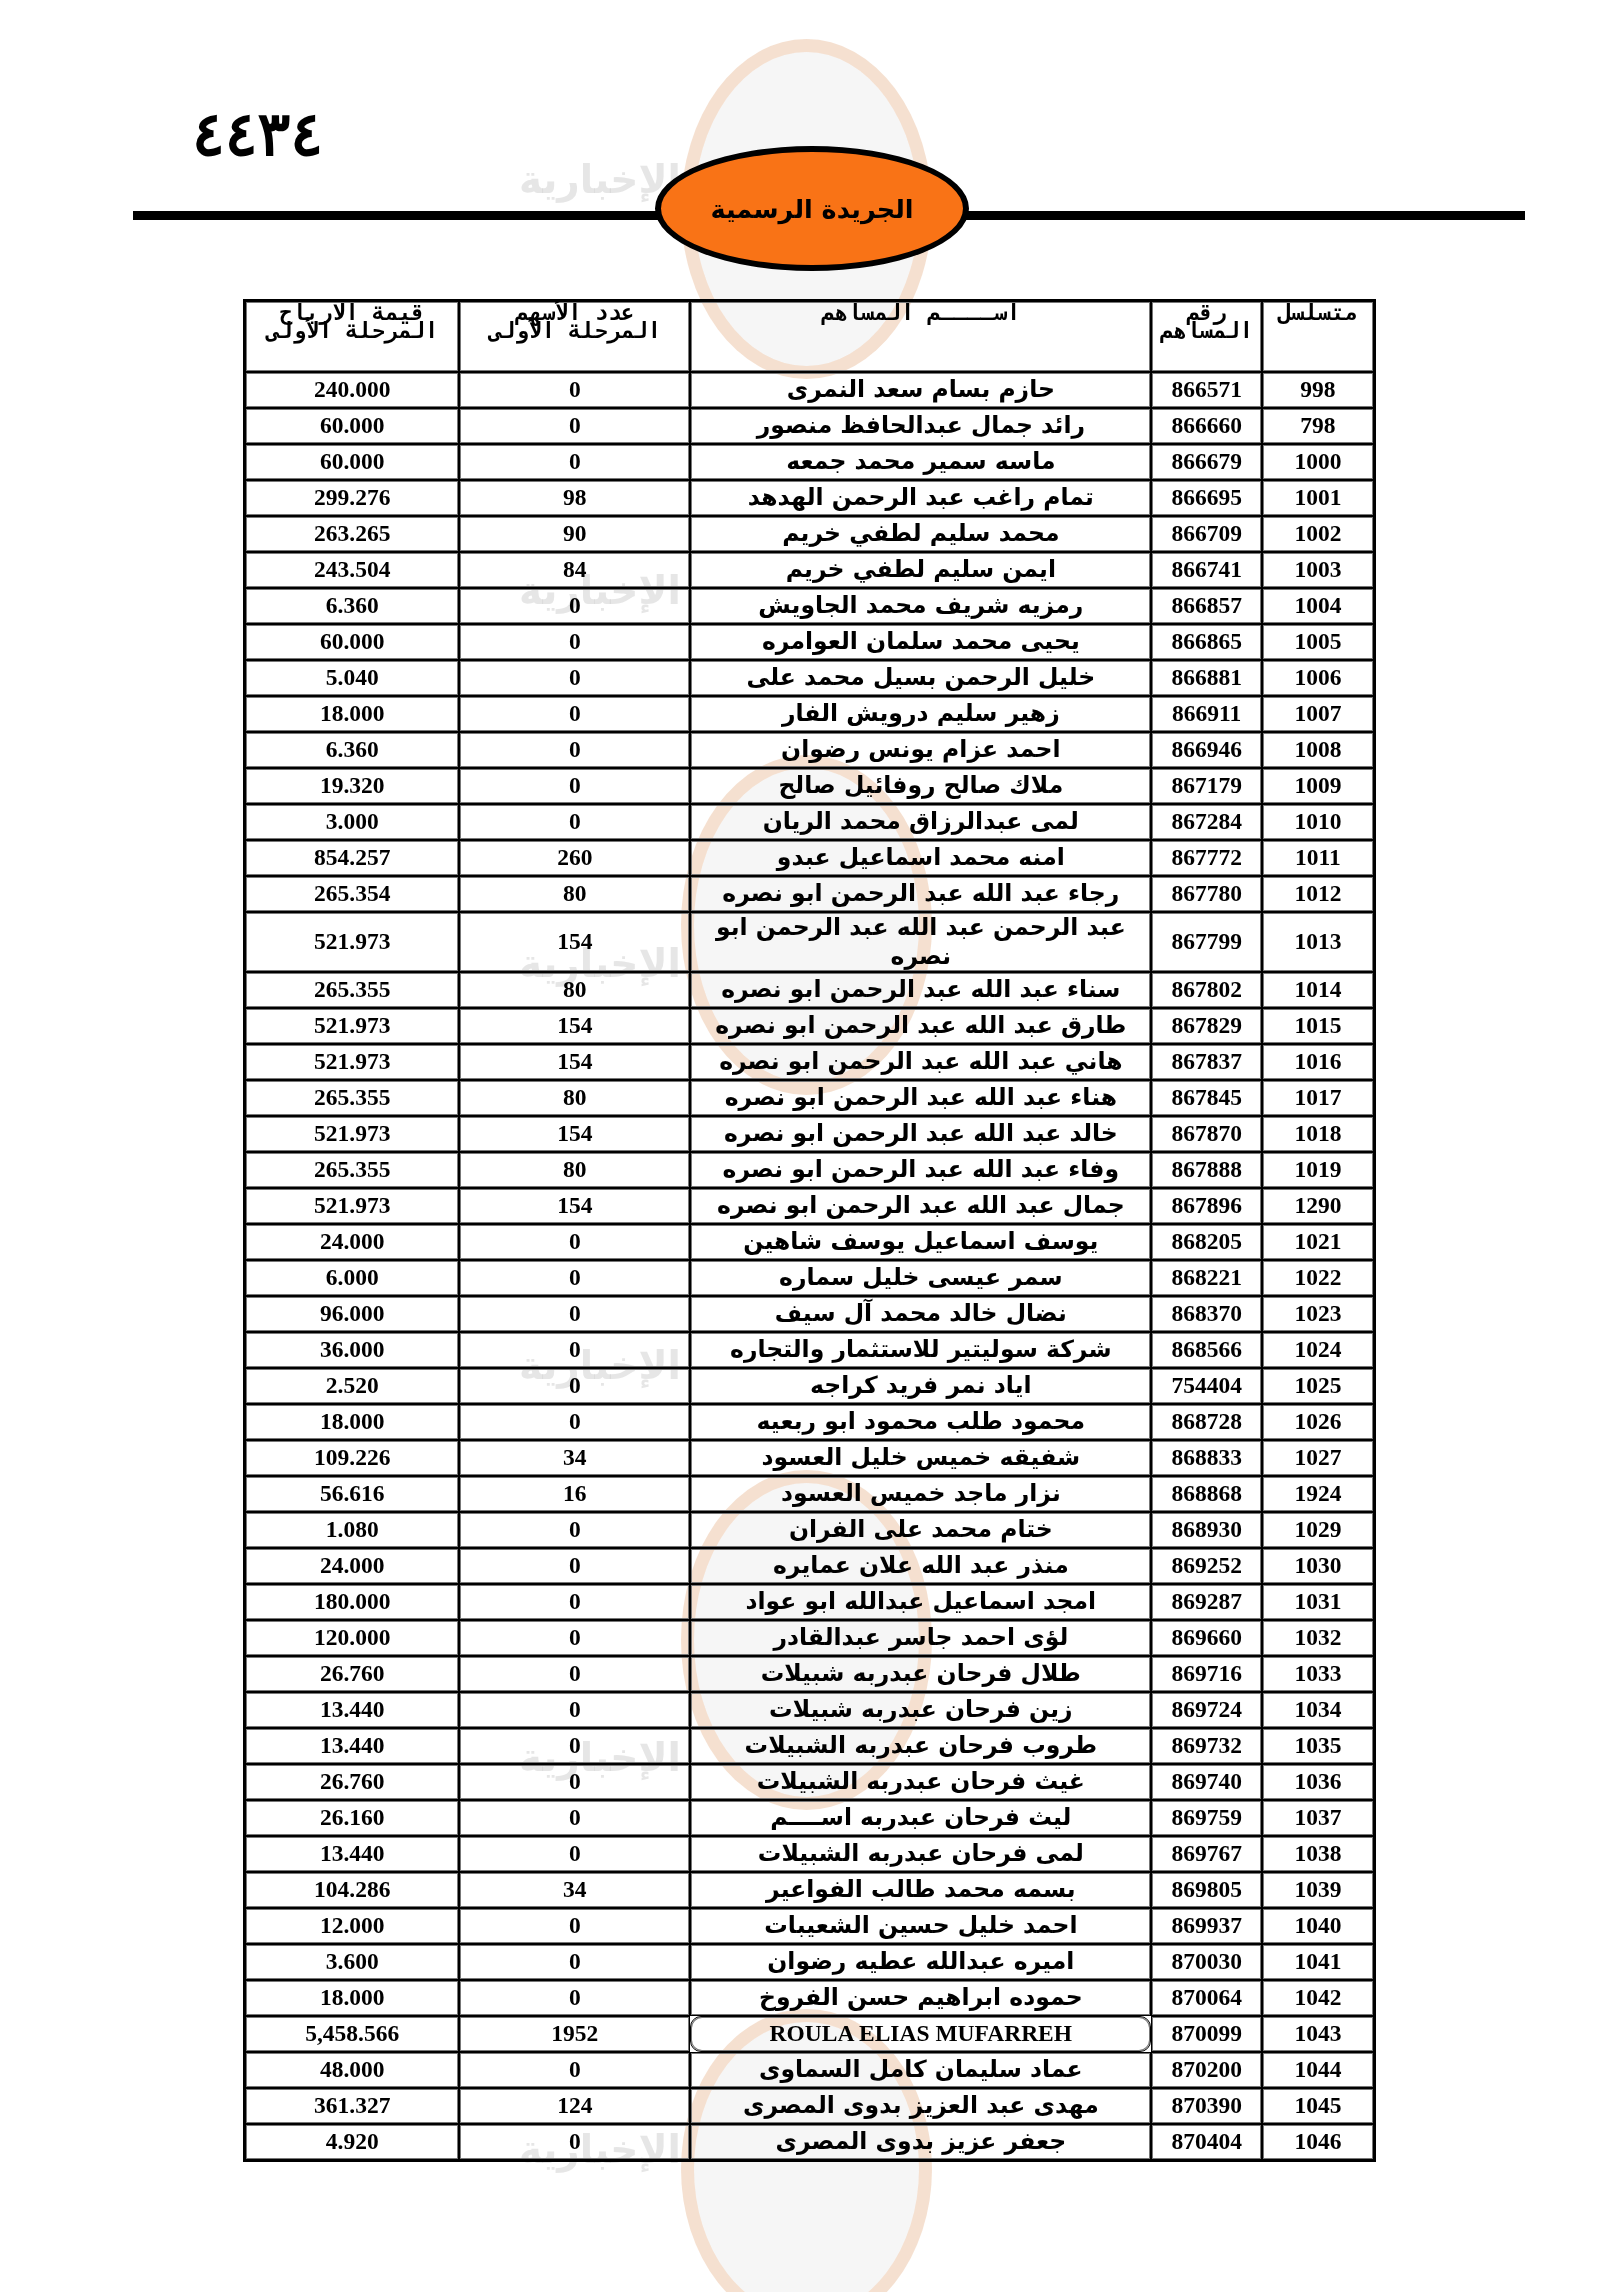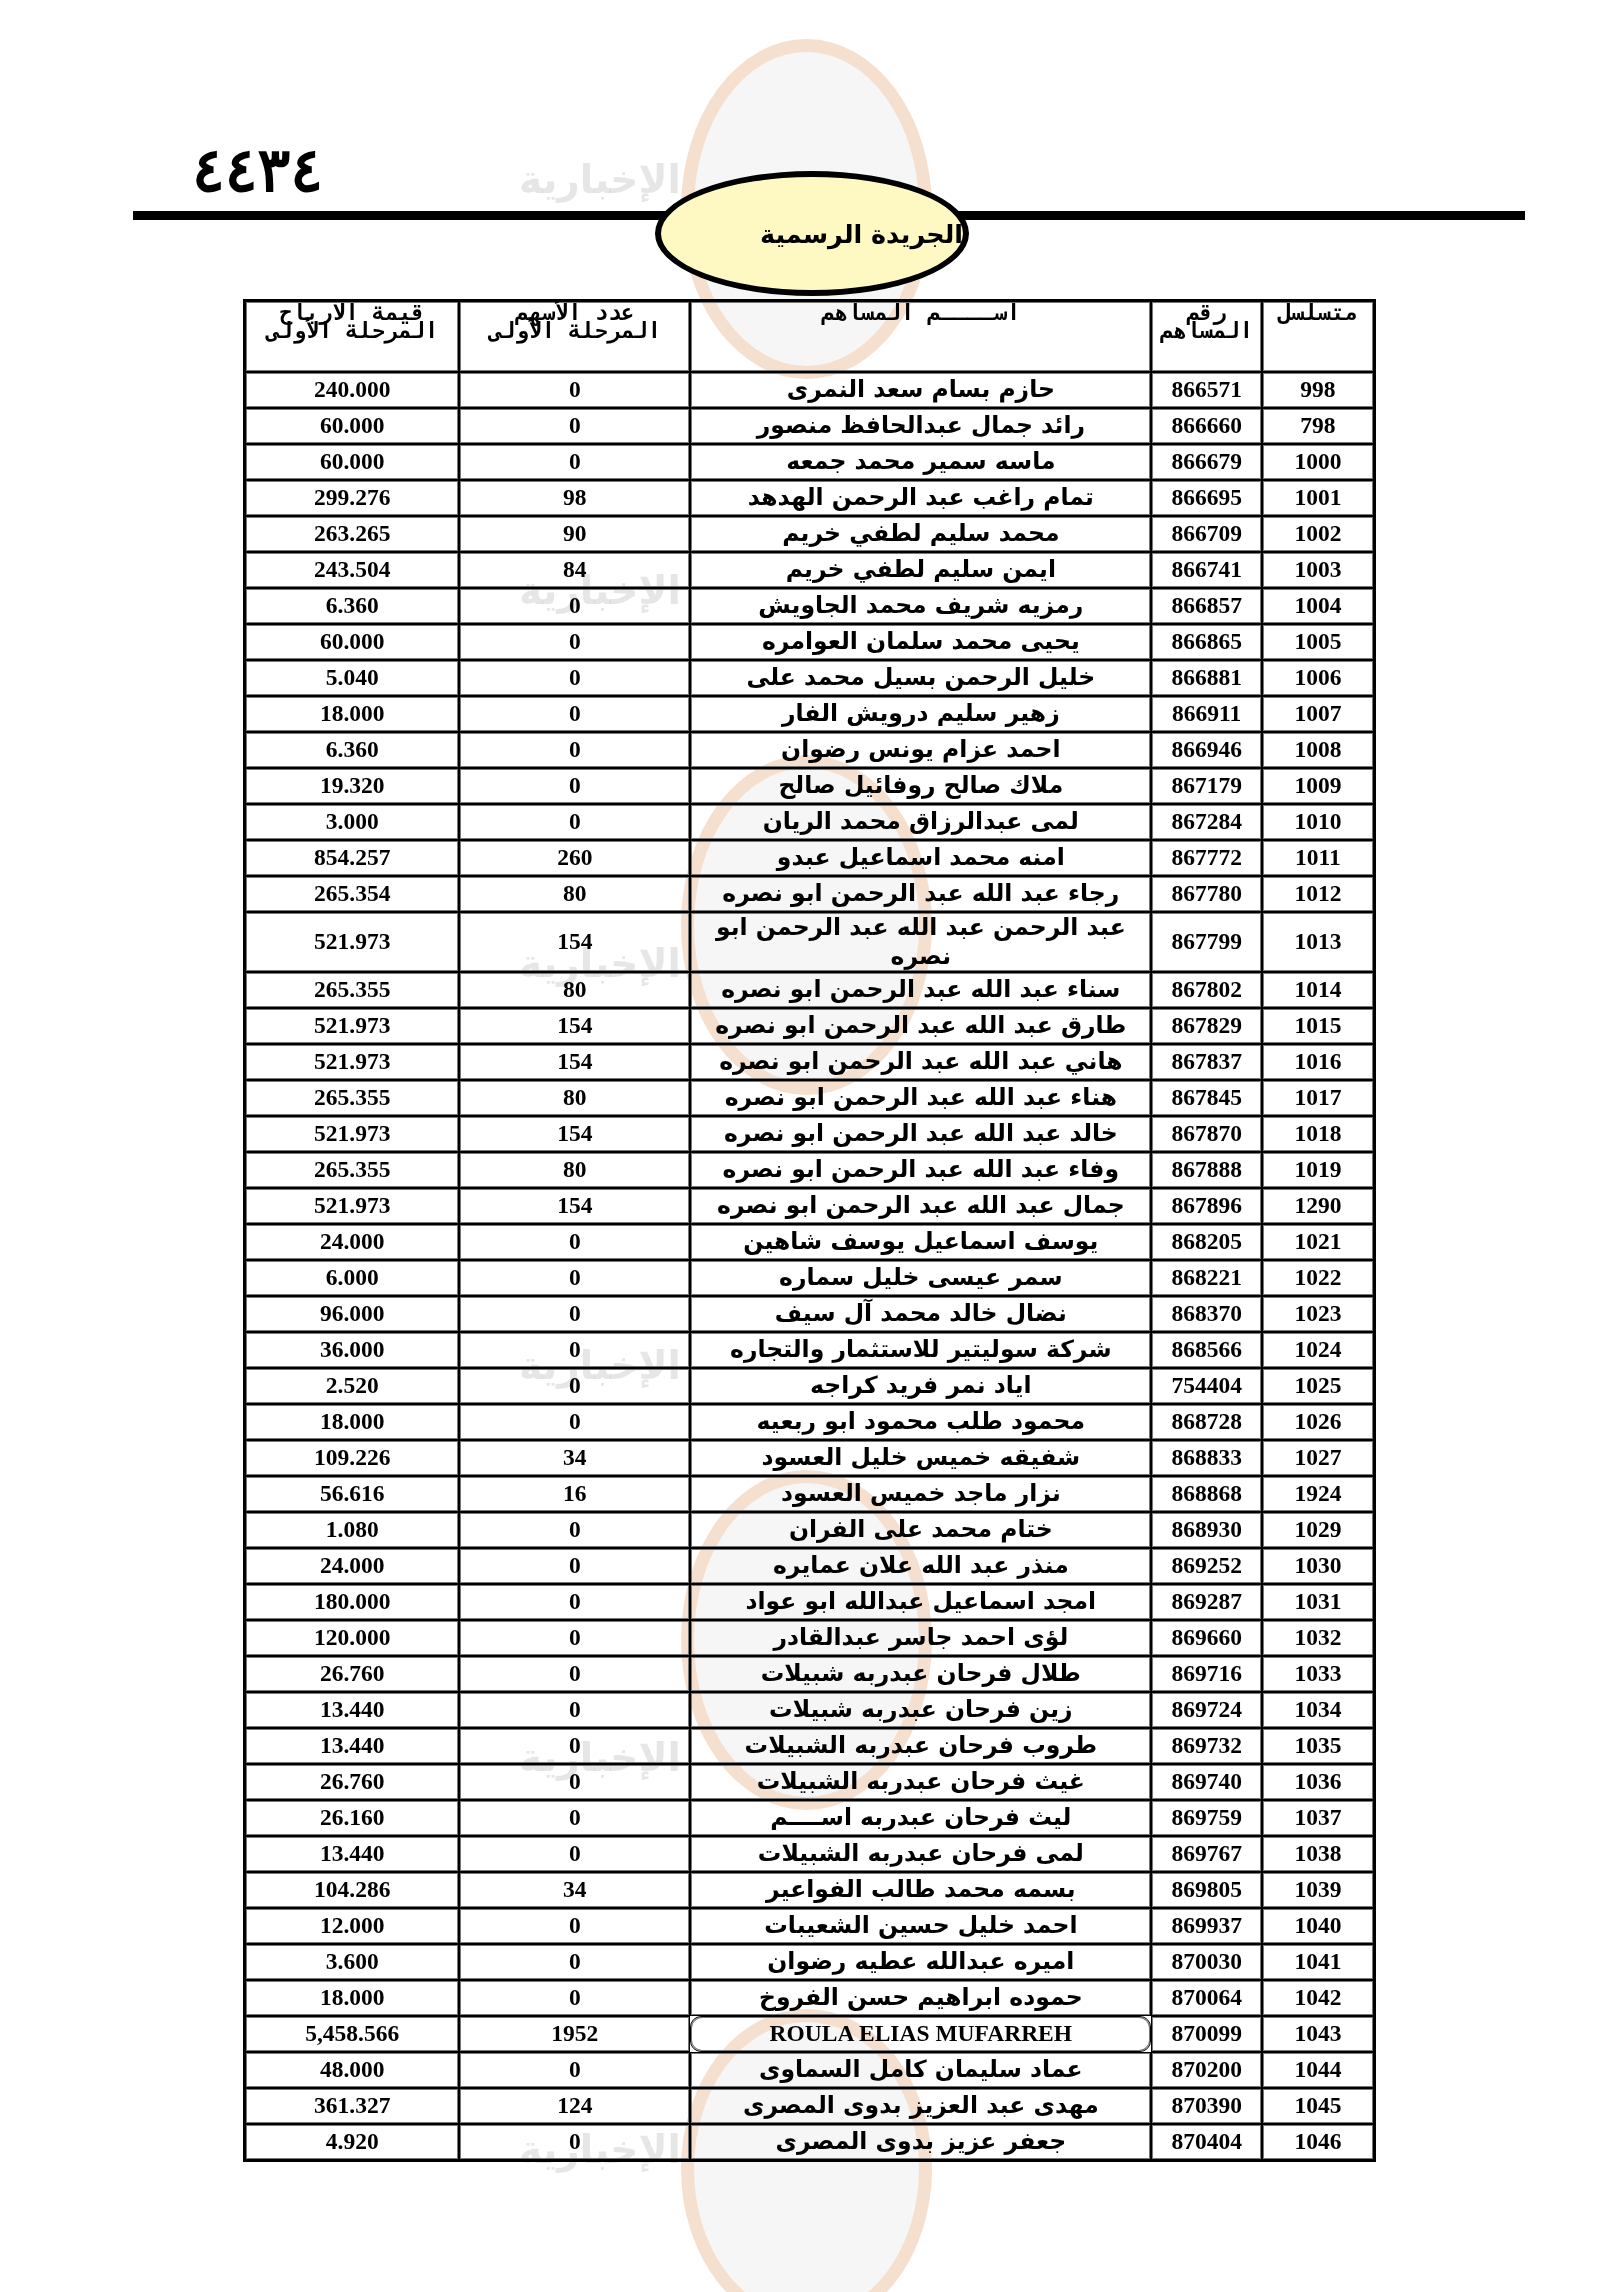--- a/index.html
+++ b/index.html
@@ -1,22 +1,22 @@
 <!DOCTYPE html>
 <html><head>
 <meta charset="utf-8">
 <style>
   html, body { margin:0; padding:0; background:#ffffff; }
   body { width:1621px; height:2293px; position:relative; overflow:hidden; font-family:"Liberation Serif", serif; color:#000; }
   .wm { position:absolute; pointer-events:none; }
   .wm-clock { border-radius:50%; border:13.7px solid rgba(245,170,110,0.28); background:rgba(230,230,230,0.35); }
   .wm-text { color:rgba(200,200,200,0.45); font-family:"DejaVu Sans", sans-serif; font-weight:bold; }
-  .page-number { position:absolute; left:192px; top:98px; font-size:61px; font-weight:bold; letter-spacing:5.9px; font-family:"DejaVu Serif", serif;margin-top:36px; }
+  .page-number { position:absolute; left:192px; top:98px; font-size:61px; font-weight:bold; letter-spacing:5.9px; font-family:"DejaVu Serif", serif; }
   .rule { position:absolute; left:133px; top:211px; width:1392px; height:8.8px; background:#000; }
-  .masthead { position:absolute; left:655px; top:171px; width:314px; height:125px; border:6.9px solid #000; border-radius:50%; background:#fef9c3; box-sizing:border-box; display:flex; align-items:center; justify-content:flex-end; }
+  .masthead { position:absolute; left:655px; top:146px; width:314px; height:125px; border:6.9px solid #000; border-radius:50%; background:#f97316; box-sizing:border-box; display:flex; align-items:center; justify-content:center; }
   .masthead span { font-family:"DejaVu Sans", sans-serif; font-weight:bold; font-size:25.5px; }
   table.grid { position:absolute; left:243px; top:299px; width:1133px; border-collapse:separate; border-spacing:0; border:2.9px double #000; direction:rtl; }
   table.grid td, table.grid th { border:1px solid #000; box-shadow: inset 0 0 0 1px #777; padding:0 3.9px; text-align:center; font-weight:bold; }
   table.grid th { height:65px; font-family:Liberation Mono, monospace; font-size:22px; line-height:18px; vertical-align:top; padding-top:3.9px; }
   table.grid td { height:34px; font-size:23.5px; line-height:29px; }
   td.name { font-family:"DejaVu Sans", sans-serif; font-size:18.6px; }
   td.name.latin { font-family:"Liberation Serif", serif; font-size:23.5px;border-radius:11px; }
   .c-serial { width:103px; } .c-num { width:101px; } .c-name { width:461px;margin-top:48px; } .c-shares { width:225px; } .c-value { width:208px; }
 </style>
 </head>

